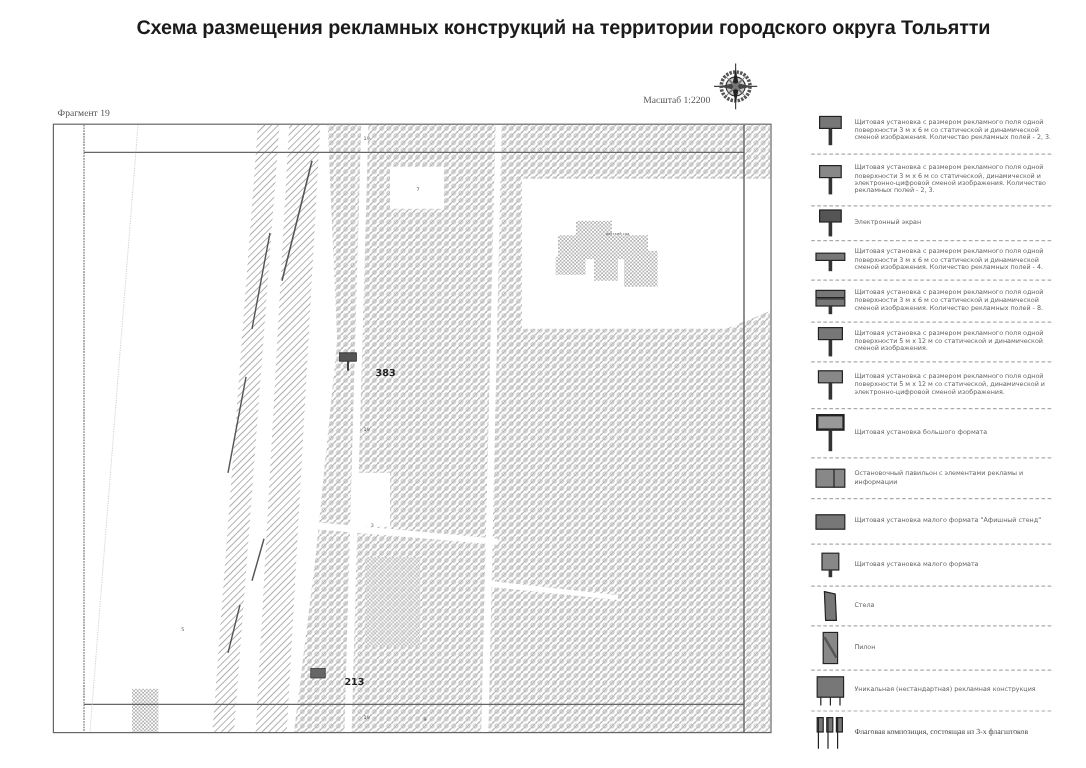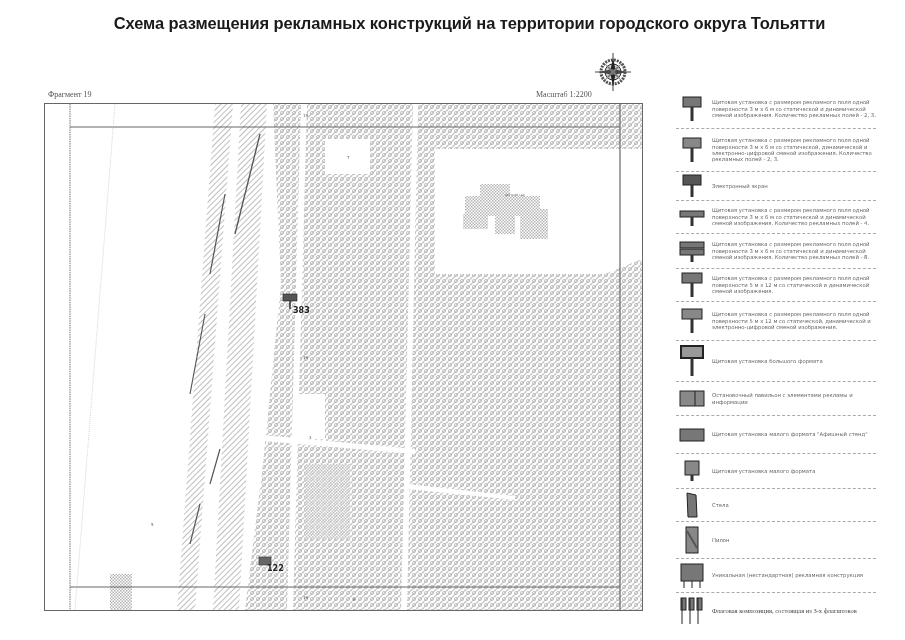--- a/index.html
+++ b/index.html
@@ -1,25 +1,25 @@
 <!DOCTYPE html>
 <html><head>
 <meta charset="utf-8">
 <style>
   html, body { margin:0; padding:0; background:#ffffff; }
   body { width:905px; height:640px; position:relative; overflow:hidden; font-family:"Liberation Sans", sans-serif; color:#111; }
   .title { position:absolute; left:0; top:14px; width:905px; text-align:center; font-family:"Liberation Sans", sans-serif; font-weight:bold; font-size:16.5px; letter-spacing:-0.1px; color:#1a1a1a;padding-left:17px; }
   .frag-label { position:absolute; left:48px; top:90px; font-family:"Liberation Serif", serif; font-size:8px; color:#555; }
-  .scale-label { position:absolute; left:536px; top:90px; font-family:"Liberation Serif", serif; font-size:8px; color:#555; }
+  .scale-label { position:absolute; left:536px; top:79px; font-family:"Liberation Serif", serif; font-size:8px; color:#555; }
   .compass { position:absolute; left:594px; top:52px; width:38px; height:40px; }
 
   .map { position:absolute; left:44px; top:103px; width:597px; height:506px; border:1px solid #666; overflow:hidden; background:#fff; }
   .map svg { position:absolute; left:0; top:0; }
 
-  .marker-label { position:absolute; font-family:"DejaVu Sans", sans-serif; font-weight:bold; font-size:8px; color:#222; }
+  .marker-label { position:absolute; font-family:"DejaVu Sans", sans-serif; font-weight:bold; font-size:8px; color:#222;margin-left:20px; }
 
   .legend { position:absolute; left:676px; top:90px; width:200px; }
   .leg-item { position:relative; border-bottom:1px dashed #aaa; display:flex; align-items:center; }
   .leg-icon { width:32px; flex:0 0 32px; display:flex; align-items:center; justify-content:center; }
   .leg-text { font-family:"DejaVu Sans", sans-serif; font-size:5.3px; line-height:6.4px; color:#666; padding-left:4px; }
   .leg-text.serif { font-family:"Liberation Serif", serif; font-size:6.5px; line-height:8px; color:#444; }
 </style>
 </head>
 <body>
 
@@ -108,21 +108,21 @@
     <g>
       <rect x="238" y="190" width="14" height="7" fill="#555" stroke="#222" stroke-width="0.6"></rect>
       <line x1="245" y1="197" x2="245" y2="205" stroke="#222" stroke-width="1.4"></line>
     </g>
 
     <g>
       <rect x="214" y="453" width="12" height="8" fill="#666" stroke="#333" stroke-width="0.6"></rect>
     </g>
   </svg>
   <div class="marker-label" style="left:248px;top:202px;">383</div>
-  <div class="marker-label" style="left:222px;top:460px;">122</div>
+  <div class="marker-label" style="left:222px;top:460px;">213</div>
 </div>
 
 <div class="legend">
 
   <div class="leg-item" style="height:38px">
     <div class="leg-icon">
         <svg width="20" height="26">
           <rect x="1" y="1" width="18" height="10" fill="#777" stroke="#222"></rect>
           <rect x="8.5" y="11" width="3" height="14" fill="#333"></rect>
         </svg>

